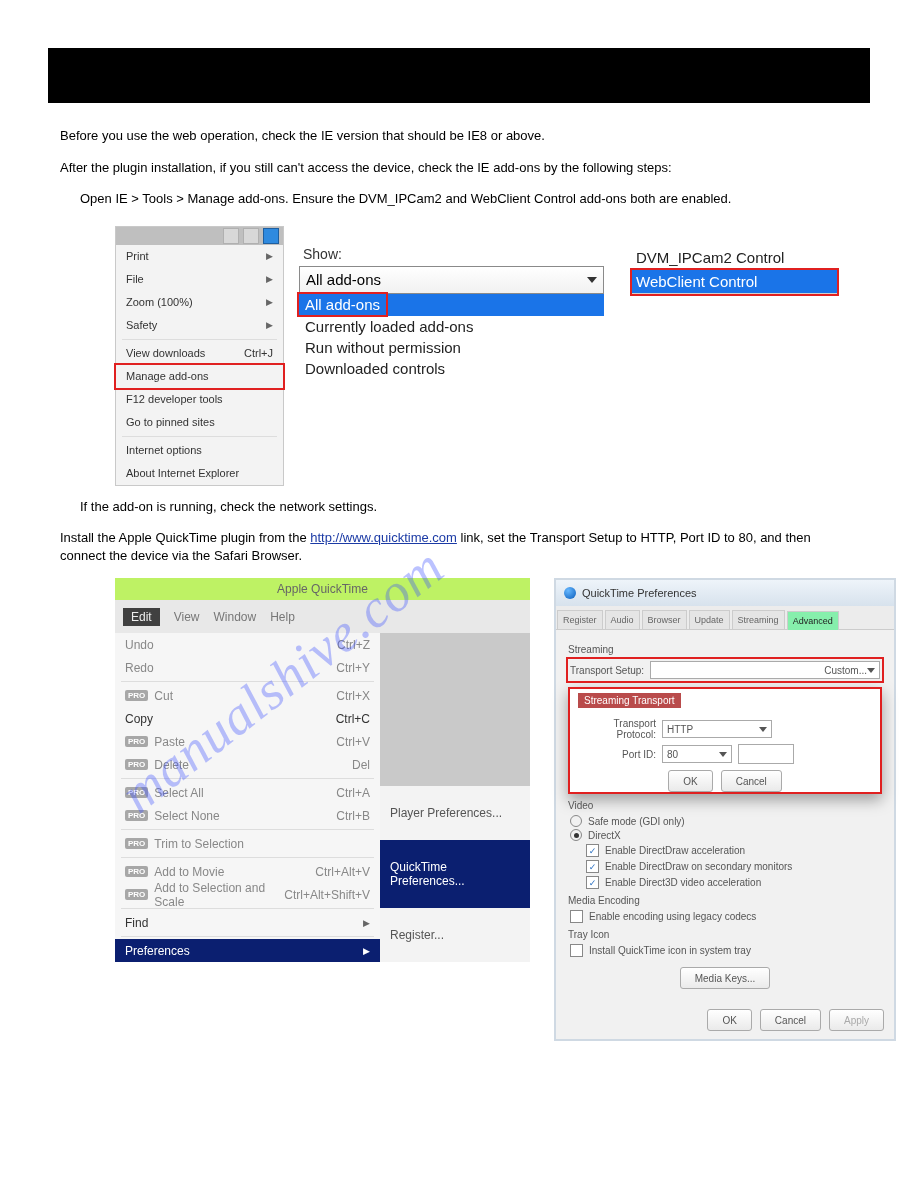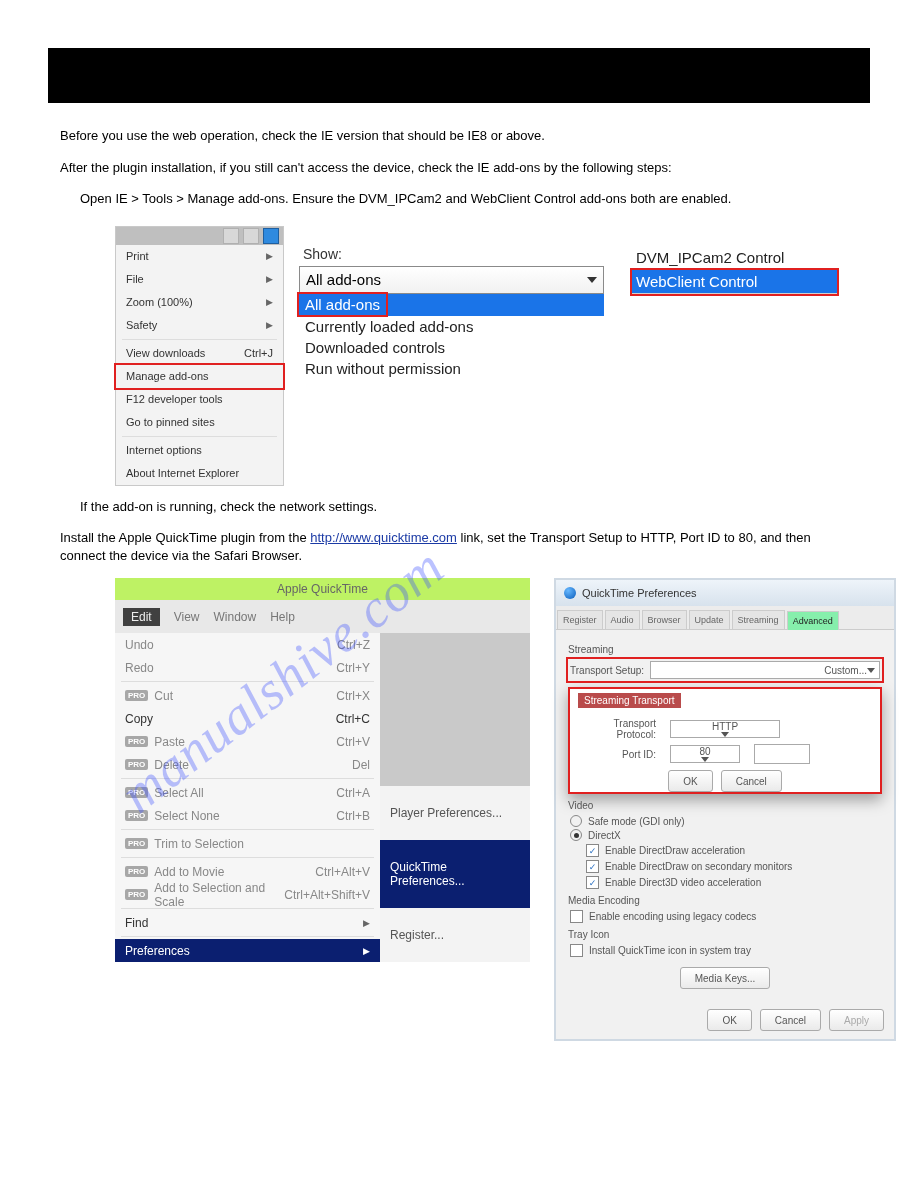--- a/index.html
+++ b/index.html
@@ -66,23 +66,23 @@
   .tabs { display: flex; border-bottom: 1px solid #ccc; background: #ececec; }
   .tab { padding: 4px 5px; font-size: 9px; border: 1px solid #ccc; border-bottom: none; margin: 4px 1px 0 1px; background: #e5e5e5; color: #666; }
   .tab.active { background: #86efac; color: #222; position: relative; top: 1px; }
   .panel { padding: 8px 12px 14px 12px; }
   .group-label { color: #555; margin: 6px 0 4px 0; }
   .ts-row { display: flex; align-items: center; gap: 6px; outline: 2px solid #e02020; padding: 2px; }
   .ts-row .sel { flex: 1; height: 16px; border: 1px solid #aaa; background: #fff; display: flex; align-items: center; justify-content: flex-end; padding: 0 4px; }
   .sel .caret-sm { width: 0; height: 0; border-left: 4px solid transparent; border-right: 4px solid transparent; border-top: 5px solid #555; }
   .nested { border: 2px solid #e02020; background: #fff; padding: 4px 8px 0 8px; margin-top: 6px; box-shadow: 0 6px 14px rgba(0,0,0,.35); }
   .nested-title { background: #b94b4b; color: #fff; padding: 2px 6px; font-size: 10px; display: inline-block; margin-bottom: 6px; }
-  .field { display: flex; align-items: center; gap: 14px; margin: 4px 0; }
+  .field { display: flex; align-items: center; gap: 6px; margin: 4px 0; }
   .field label { width: 78px; text-align: right; }
-  .field .sel { width: 100px; height: 16px; border: 1px solid #aaa; background: #fff; display: flex; align-items: center; justify-content: space-between; padding: 0 4px; flex-direction: column; }
+  .field .sel { width: 100px; height: 16px; border: 1px solid #aaa; background: #fff; display: flex; align-items: center; justify-content: space-between; padding: 0 4px; }
   .btns { display: flex; gap: 8px; justify-content: center; margin-top: 6px; }
   .btn { height: 20px; border: 1px solid #aaa; background: linear-gradient(#fff,#eaeaea); padding: 0 14px; font-size: 10px; display: flex; align-items: center; border-radius: 3px; }
   .chk { display: flex; align-items: center; gap: 6px; margin: 3px 0 3px 2px; }
   .chk .box { width: 11px; height: 11px; border: 1px solid #888; background: #fff; display: inline-flex; align-items: center; justify-content: center; font-size: 9px; color: #2a6fc0; }
   .radio { display: flex; align-items: center; gap: 6px; margin: 2px 0 2px 2px; }
   .radio .dot { width: 10px; height: 10px; border: 1px solid #888; border-radius: 50%; display: inline-flex; align-items: center; justify-content: center; }
   .radio .dot .fill { width: 5px; height: 5px; border-radius: 50%; background: #333; }
   .bottom-btns { display: flex; gap: 8px; justify-content: flex-end; padding: 6px 10px 8px 0; }
   .bottom-btns .btn.disabled { color: #aaa; }
 
@@ -153,22 +153,22 @@
     <div class="show-block">
       <div class="show-label">Show:</div>
       <div class="show-select">
         <span>All add-ons</span>
         <span class="caret"></span>
       </div>
       <div class="show-stripe">
         <span class="show-option allhl">All add-ons</span>
       </div>
       <div class="show-option">Currently loaded add-ons</div>
+      <div class="show-option">Run without permission</div>
       <div class="show-option">Downloaded controls</div>
-      <div class="show-option">Run without permission</div>
     </div>
 
     <div class="ctrl-block">
       <div class="ctrl-row">DVM_IPCam2 Control</div>
       <div class="ctrl-row ctrl-stripe">WebClient Control</div>
     </div>
   </div>
 
   <div class="body-text indent">If the add-on is running, check the network settings.</div>
 

